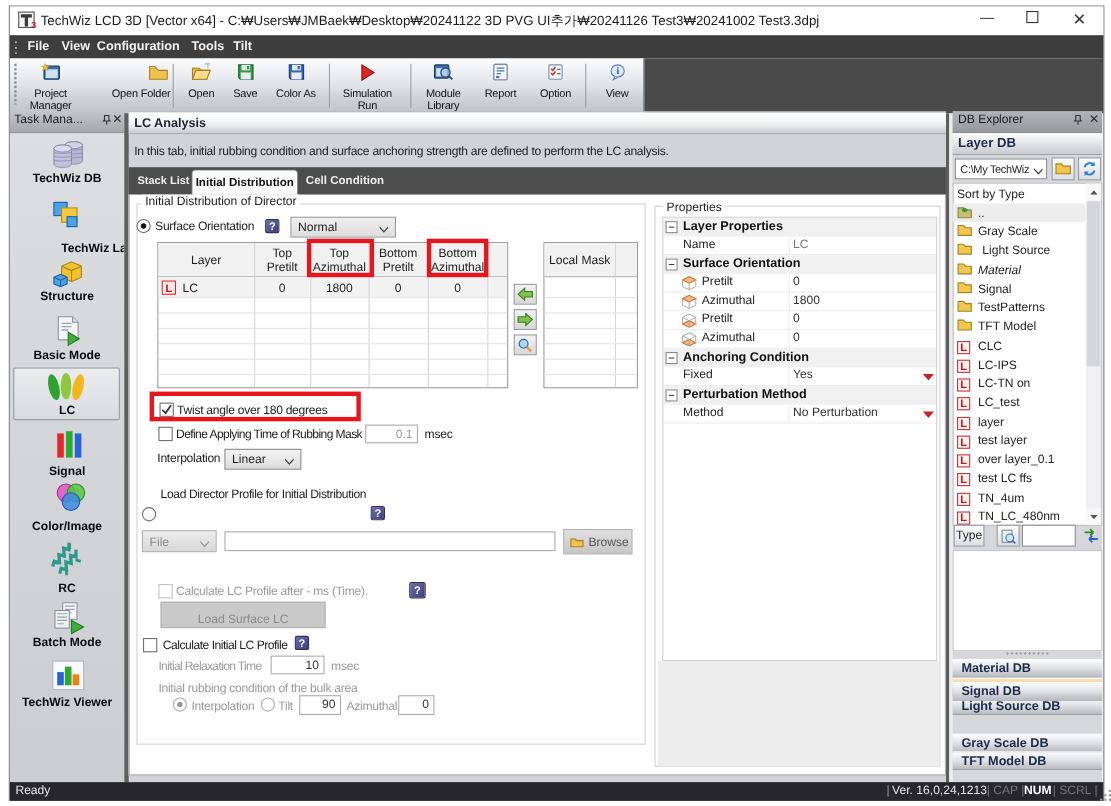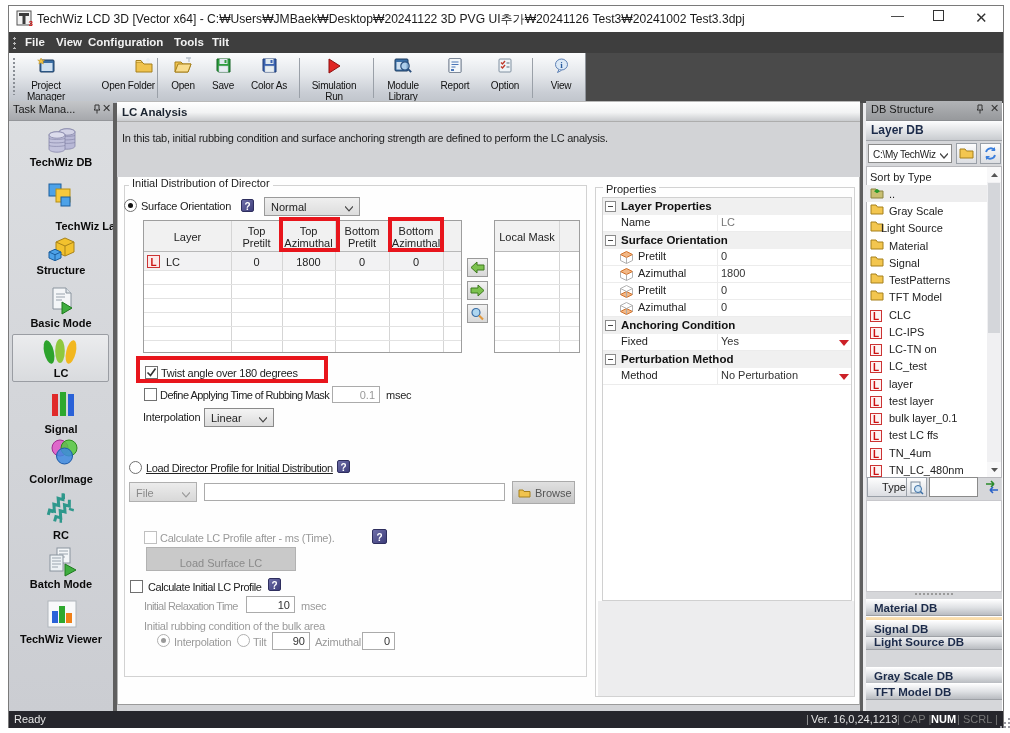--- a/index.html
+++ b/index.html
@@ -233,20 +233,25 @@
           <rect x="19" y="13" width="6" height="10" fill="#f08018"></rect>
         </svg></div>
   <div class="sideitem" style="top:530px;">TechWiz Viewer</div>
 </div>
 
 <div class="abs mainpanel">
   <div class="mphdr">
         <span style="position:absolute;left:5px;top:4px;font-size:11.5px;font-weight:bold;color:#1b2430;">LC Analysis</span>
       </div>
   <div class="lbl" style="left:5px;top:29px;color:#222;">In this tab, initial rubbing condition and surface anchoring strength are defined to perform the LC analysis.</div>
+  <div class="tabbar">
+    <div class="darktab" style="left:8px;font-size:10px;top:7px;">Stack List</div>
+    <div class="seltab">Initial Distribution</div>
+    <div class="darktab" style="left:161px;">Cell Condition</div>
+  </div>
   <div class="content"></div>
 </div>
 
 <div class="abs" style="left:0;top:0;width:1010px;height:733px;pointer-events:none;">
 
   <div class="gframe" style="left:124px;top:185px;width:463px;height:492px;"></div>
   <div class="glabel" style="left:129px;top:177px;">Initial Distribution of Director</div>
 
   <div class="radio on" style="left:124px;top:199px;"></div>
   <div class="lbl" style="left:141px;top:200px;">Surface Orientation</div>
@@ -332,21 +337,21 @@
 
   <div class="lbl" style="left:143px;top:411px;">Interpolation</div>
   <div class="combo" style="left:204px;top:408px;width:70px;height:19px;background:linear-gradient(180deg,#f4f4f4,#dcdcdc);">
         <span style="position:absolute;left:6px;top:3px;">Linear</span>
         <svg class="arr" width="9" height="6" viewBox="0 0 9 6" style="top:7px;">
           <path d="M0 0l4.5 5L9 0" fill="none" stroke="#444" stroke-width="1.3"></path>
         </svg>
       </div>
 
   <div class="radio" style="left:129px;top:461px;"></div>
-  <div class="lbl" style="left:146px;top:462px;letter-spacing:-0.35px;text-decoration:underline;">Load Director Profile for Initial Distribution</div>
+  <div class="lbl" style="left:146px;top:444px;letter-spacing:-0.35px;">Load Director Profile for Initial Distribution</div>
   <div class="helpicon" style="left:337px;top:460px;">?</div>
   <div class="combo" style="left:129px;top:482px;width:68px;height:20px;background:linear-gradient(180deg,#ececec,#d8d8d8);border-color:#b0b0b0;">
         <span style="position:absolute;left:6px;top:4px;color:#8a8a8a;">File</span>
         <svg class="arr" width="9" height="6" viewBox="0 0 9 6" style="top:8px;">
           <path d="M0 0l4.5 5L9 0" fill="none" stroke="#9a9a9a" stroke-width="1.3"></path>
         </svg>
       </div>
   <div class="abs" style="left:204px;top:483px;width:301px;height:18px;background:#fff;border:1px solid #ababab;"></div>
   <div class="abs" style="left:512px;top:481px;width:63px;height:23px;background:linear-gradient(180deg,#e0e0e0,#c6c6c6);border:1px solid #aaa;">
     <svg width="13" height="10" viewBox="0 0 13 10" style="position:absolute;left:5px;top:6px;">
@@ -441,21 +446,21 @@
     <svg width="15" height="15" viewBox="0 0 15 15" style="position:absolute;left:16px;top:103px;">
           <path d="M1.5 10.5L7.5 13.5L13.5 10.5L7.5 7.5Z" fill="#f2b887" stroke="#d2722a" stroke-width="1"></path>
           <path d="M1.5 4.5L7.5 1.5L13.5 4.5L7.5 7.5ZM1.5 4.5V10.5M13.5 4.5V10.5M7.5 7.5V13.5" fill="none" stroke="#a8a8a8" stroke-width="0.9"></path>
         </svg>
   </div>
 </div>
 <div class="abs" style="left:863px;top:103px;width:3px;height:608px;background:#ececee;"></div>
 
 <div class="abs dbpanel">
   <div class="dbhdr">
-        <span style="position:absolute;left:5px;top:2px;">DB Structure</span>
+        <span style="position:absolute;left:5px;top:2px;">DB Explorer</span>
         <span style="position:absolute;left:110px;top:3px;"><svg width="8" height="10" viewBox="0 0 8 10">
             <path d="M2 1h4v4l1 1H1l1-1zM4 6v3.5" stroke="#333" stroke-width="1" fill="none"></path>
           </svg></span>
         <span style="position:absolute;left:124px;top:1px;font-size:11px;color:#333;">✕</span>
       </div>
   <div class="layerdbbar">
         <span style="position:absolute;left:5px;top:2px;">Layer DB</span>
       </div>
   <div class="abs" style="left:0;top:38px;width:136px;height:28px;background:#d6d7da;"></div>
   <div class="combo" style="left:2px;top:41px;width:84px;height:19px;">
@@ -490,27 +495,27 @@
         <div style="position:absolute;left:0;top:36px;width:121px;height:17px;font-size:11px;color:#222;">
           <span style="position:absolute;left:4px;top:2px;"><svg width="14" height="11" viewBox="0 0 14 11">
               <path d="M1 10V1h5l1.5 2H13v7z" fill="#f3c64f" stroke="#a6801c"></path>
             </svg></span>
           <span style="position:absolute;left:23px;top:3px;">Gray Scale</span>
         </div>
         <div style="position:absolute;left:0;top:53px;width:121px;height:17px;font-size:11px;color:#222;">
           <span style="position:absolute;left:4px;top:2px;"><svg width="14" height="11" viewBox="0 0 14 11">
               <path d="M1 10V1h5l1.5 2H13v7z" fill="#f3c64f" stroke="#a6801c"></path>
             </svg></span>
-          <span style="position:absolute;left:15px;top:3px;">Light Source</span>
+          <span style="position:absolute;left:27px;top:3px;">Light Source</span>
         </div>
         <div style="position:absolute;left:0;top:71px;width:121px;height:17px;font-size:11px;color:#222;">
           <span style="position:absolute;left:4px;top:2px;"><svg width="14" height="11" viewBox="0 0 14 11">
               <path d="M1 10V1h5l1.5 2H13v7z" fill="#f3c64f" stroke="#a6801c"></path>
             </svg></span>
-          <span style="position:absolute;left:23px;top:3px;">Material</span>
+          <span style="position:absolute;left:23px;top:3px;font-style:italic;">Material</span>
         </div>
         <div style="position:absolute;left:0;top:88px;width:121px;height:17px;font-size:11px;color:#222;">
           <span style="position:absolute;left:4px;top:2px;"><svg width="14" height="11" viewBox="0 0 14 11">
               <path d="M1 10V1h5l1.5 2H13v7z" fill="#f3c64f" stroke="#a6801c"></path>
             </svg></span>
           <span style="position:absolute;left:23px;top:3px;">Signal</span>
         </div>
         <div style="position:absolute;left:0;top:105px;width:121px;height:17px;font-size:11px;color:#222;">
           <span style="position:absolute;left:4px;top:2px;"><svg width="14" height="11" viewBox="0 0 14 11">
               <path d="M1 10V1h5l1.5 2H13v7z" fill="#f3c64f" stroke="#a6801c"></path>
@@ -542,21 +547,21 @@
         <div style="position:absolute;left:0;top:209px;width:121px;height:17px;font-size:11px;color:#222;">
           <span style="position:absolute;left:4px;top:2px;"><span style="display:inline-block;width:12px;height:12px;background:#fdf3f3;border:1px solid #c33;color:#c11;font-size:10px;font-weight:bold;text-align:center;line-height:12px;vertical-align:-2px;">L</span></span>
           <span style="position:absolute;left:23px;top:3px;">layer</span>
         </div>
         <div style="position:absolute;left:0;top:226px;width:121px;height:17px;font-size:11px;color:#222;">
           <span style="position:absolute;left:4px;top:2px;"><span style="display:inline-block;width:12px;height:12px;background:#fdf3f3;border:1px solid #c33;color:#c11;font-size:10px;font-weight:bold;text-align:center;line-height:12px;vertical-align:-2px;">L</span></span>
           <span style="position:absolute;left:23px;top:3px;">test layer</span>
         </div>
         <div style="position:absolute;left:0;top:243px;width:121px;height:17px;font-size:11px;color:#222;">
           <span style="position:absolute;left:4px;top:2px;"><span style="display:inline-block;width:12px;height:12px;background:#fdf3f3;border:1px solid #c33;color:#c11;font-size:10px;font-weight:bold;text-align:center;line-height:12px;vertical-align:-2px;">L</span></span>
-          <span style="position:absolute;left:23px;top:3px;">bulk layer_0.1</span>
+          <span style="position:absolute;left:23px;top:3px;">over layer_0.1</span>
         </div>
         <div style="position:absolute;left:0;top:260px;width:121px;height:17px;font-size:11px;color:#222;">
           <span style="position:absolute;left:4px;top:2px;"><span style="display:inline-block;width:12px;height:12px;background:#fdf3f3;border:1px solid #c33;color:#c11;font-size:10px;font-weight:bold;text-align:center;line-height:12px;vertical-align:-2px;">L</span></span>
           <span style="position:absolute;left:23px;top:3px;">test LC ffs</span>
         </div>
         <div style="position:absolute;left:0;top:278px;width:121px;height:17px;font-size:11px;color:#222;">
           <span style="position:absolute;left:4px;top:2px;"><span style="display:inline-block;width:12px;height:12px;background:#fdf3f3;border:1px solid #c33;color:#c11;font-size:10px;font-weight:bold;text-align:center;line-height:12px;vertical-align:-2px;">L</span></span>
           <span style="position:absolute;left:23px;top:3px;">TN_4um</span>
         </div>
         <div style="position:absolute;left:0;top:295px;width:121px;height:17px;font-size:11px;color:#222;">
@@ -572,21 +577,21 @@
           </svg>
         </div>
     <div style="position:absolute;left:0;bottom:0;width:14px;height:15px;background:#f8f8f9;">
           <svg width="7" height="4" viewBox="0 0 7 4" style="position:absolute;left:4px;top:6px;">
             <path d="M0 0l3.5 4L7 0z" fill="#555"></path>
           </svg>
         </div>
     <div style="position:absolute;left:1px;top:16px;width:12px;height:150px;background:#d4d6da;"></div>
   </div>
 
-  <div class="abs" style="left:1px;top:374px;width:54px;height:20px;background:linear-gradient(180deg,#fdfdfd,#dcdee2);border:1px solid #9aa0a8;text-align:center;font-size:11px;color:#222;"><span style="position:relative;top:3px;">Type</span></div>
+  <div class="abs" style="left:1px;top:374px;width:28px;height:20px;background:linear-gradient(180deg,#fdfdfd,#dcdee2);border:1px solid #9aa0a8;text-align:center;font-size:11px;color:#222;"><span style="position:relative;top:3px;">Type</span></div>
   <div class="abs" style="left:40px;top:374px;width:21px;height:20px;background:linear-gradient(180deg,#fdfdfd,#dcdee2);border:1px solid #9aa0a8;">
         <svg width="14" height="14" viewBox="0 0 14 14" style="position:absolute;left:3px;top:3px;">
           <rect x="1" y="1" width="9" height="11" fill="#eef4f8" stroke="#7a8a9a"></rect>
           <circle cx="8" cy="8" r="3.5" fill="#cfe4f4" stroke="#3a6ea5"></circle>
           <path d="M10.5 10.5l2.5 2.5" stroke="#3a6ea5" stroke-width="1.5"></path>
         </svg>
       </div>
   <div class="abs" style="left:63px;top:374px;width:49px;height:20px;background:#fff;border:1px solid #8a8a8a;"></div>
   <div class="abs" style="left:116px;top:374px;width:20px;height:20px;">
         <svg width="16" height="16" viewBox="0 0 16 16" style="position:absolute;left:2px;top:2px;">

